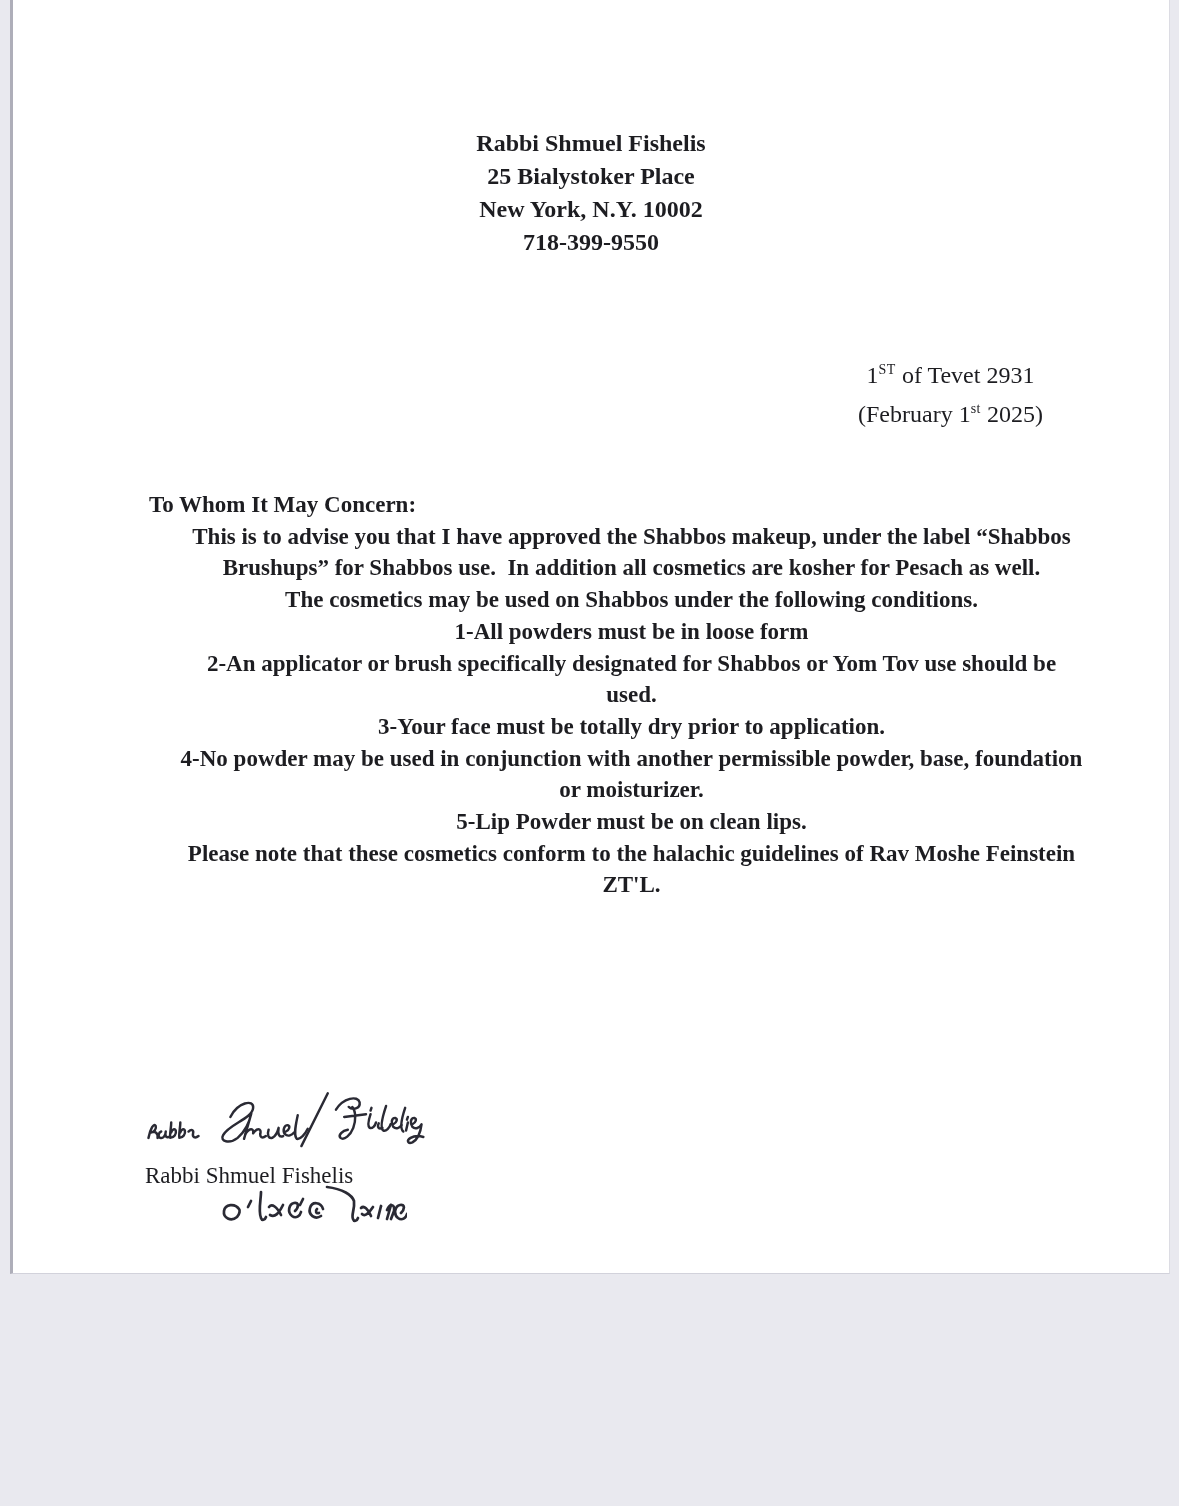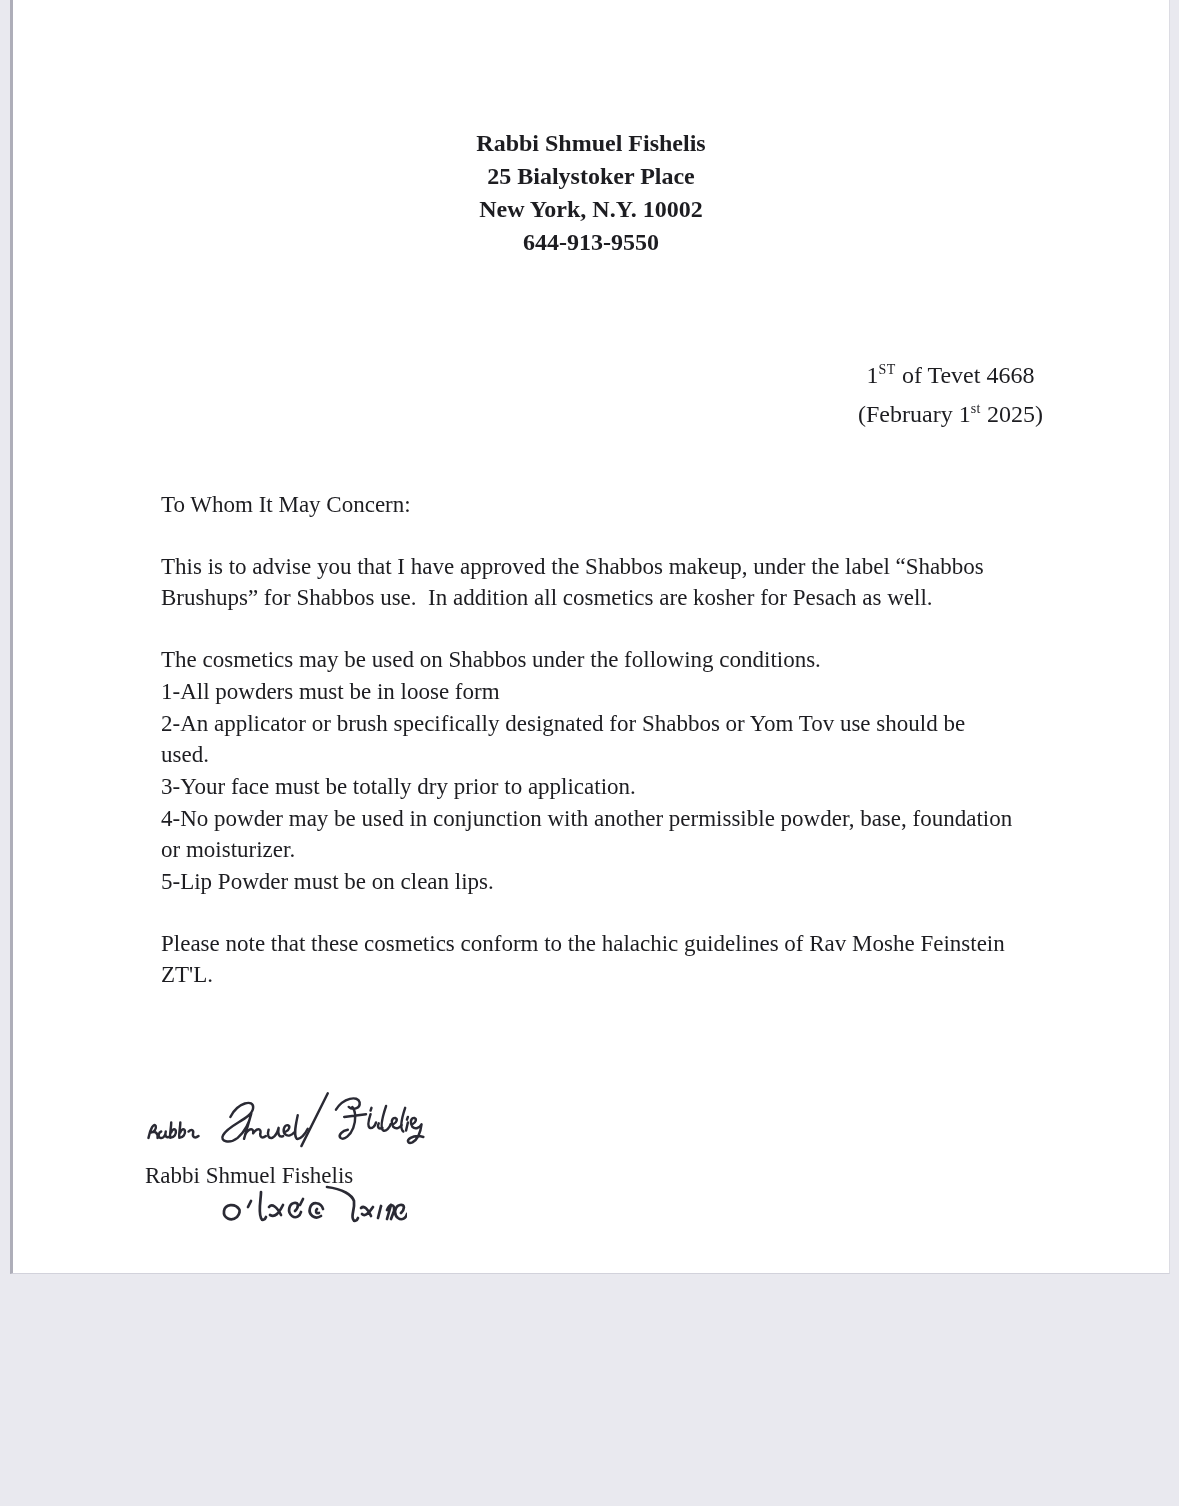--- a/index.html
+++ b/index.html
@@ -32,25 +32,25 @@
   }
   .date-block{
     position:absolute;left:800px;top:353px;width:275px;
     text-align:center;font-size:24px;line-height:33px;
   }
   .date-line{white-space:pre;}
   .sup{
     font-size:14px;vertical-align:9px;letter-spacing:0.5px;
   }
   .body-text{
-    position:absolute;left:148px;top:489px;width:965px;
-    font-size:23px;line-height:31.7px;
+    position:absolute;left:136px;top:489px;width:965px;
+    font-size:23px;line-height:31.7px;font-weight:bold;
   }
   .body-text p{margin:0;white-space:pre-wrap;}
-  .body-text p + p{margin-top:30px;}
+  .body-text p + p{text-align:center;}
   .sig-english{
     position:absolute;left:130px;top:1084px;width:284px;height:75px;
   }
   .printed-name{
     position:absolute;left:132px;top:1160px;
     font-size:23px;line-height:32px;white-space:pre;
   }
   .sig-hebrew{
     position:absolute;left:182px;top:1185px;width:212px;height:52px;
   }
@@ -61,25 +61,25 @@
 </style>
 </head>
 <body>
 
 <div class="page">
 
   <div class="letterhead">
     <div>Rabbi Shmuel Fishelis</div>
     <div>25 Bialystoker Place</div>
     <div>New York, N.Y. 10002</div>
-    <div>644-913-9550</div>
+    <div>718-399-9550</div>
   </div>
 
   <div class="date-block">
-    <div class="date-line"><span>1</span><sup class="sup">ST</sup><span> of Tevet 4668</span></div>
+    <div class="date-line"><span>1</span><sup class="sup">ST</sup><span> of Tevet 2931</span></div>
     <div class="date-line"><span>(February 1</span><sup class="sup">st</sup><span> 2025)</span></div>
   </div>
 
   <div class="body-text">
     <p>To Whom It May Concern:</p>
     <p>This is to advise you that I have approved the Shabbos makeup, under the label “Shabbos
 Brushups” for Shabbos use.  In addition all cosmetics are kosher for Pesach as well.</p>
     <p>The cosmetics may be used on Shabbos under the following conditions.
 1-All powders must be in loose form
 2-An applicator or brush specifically designated for Shabbos or Yom Tov use should be

